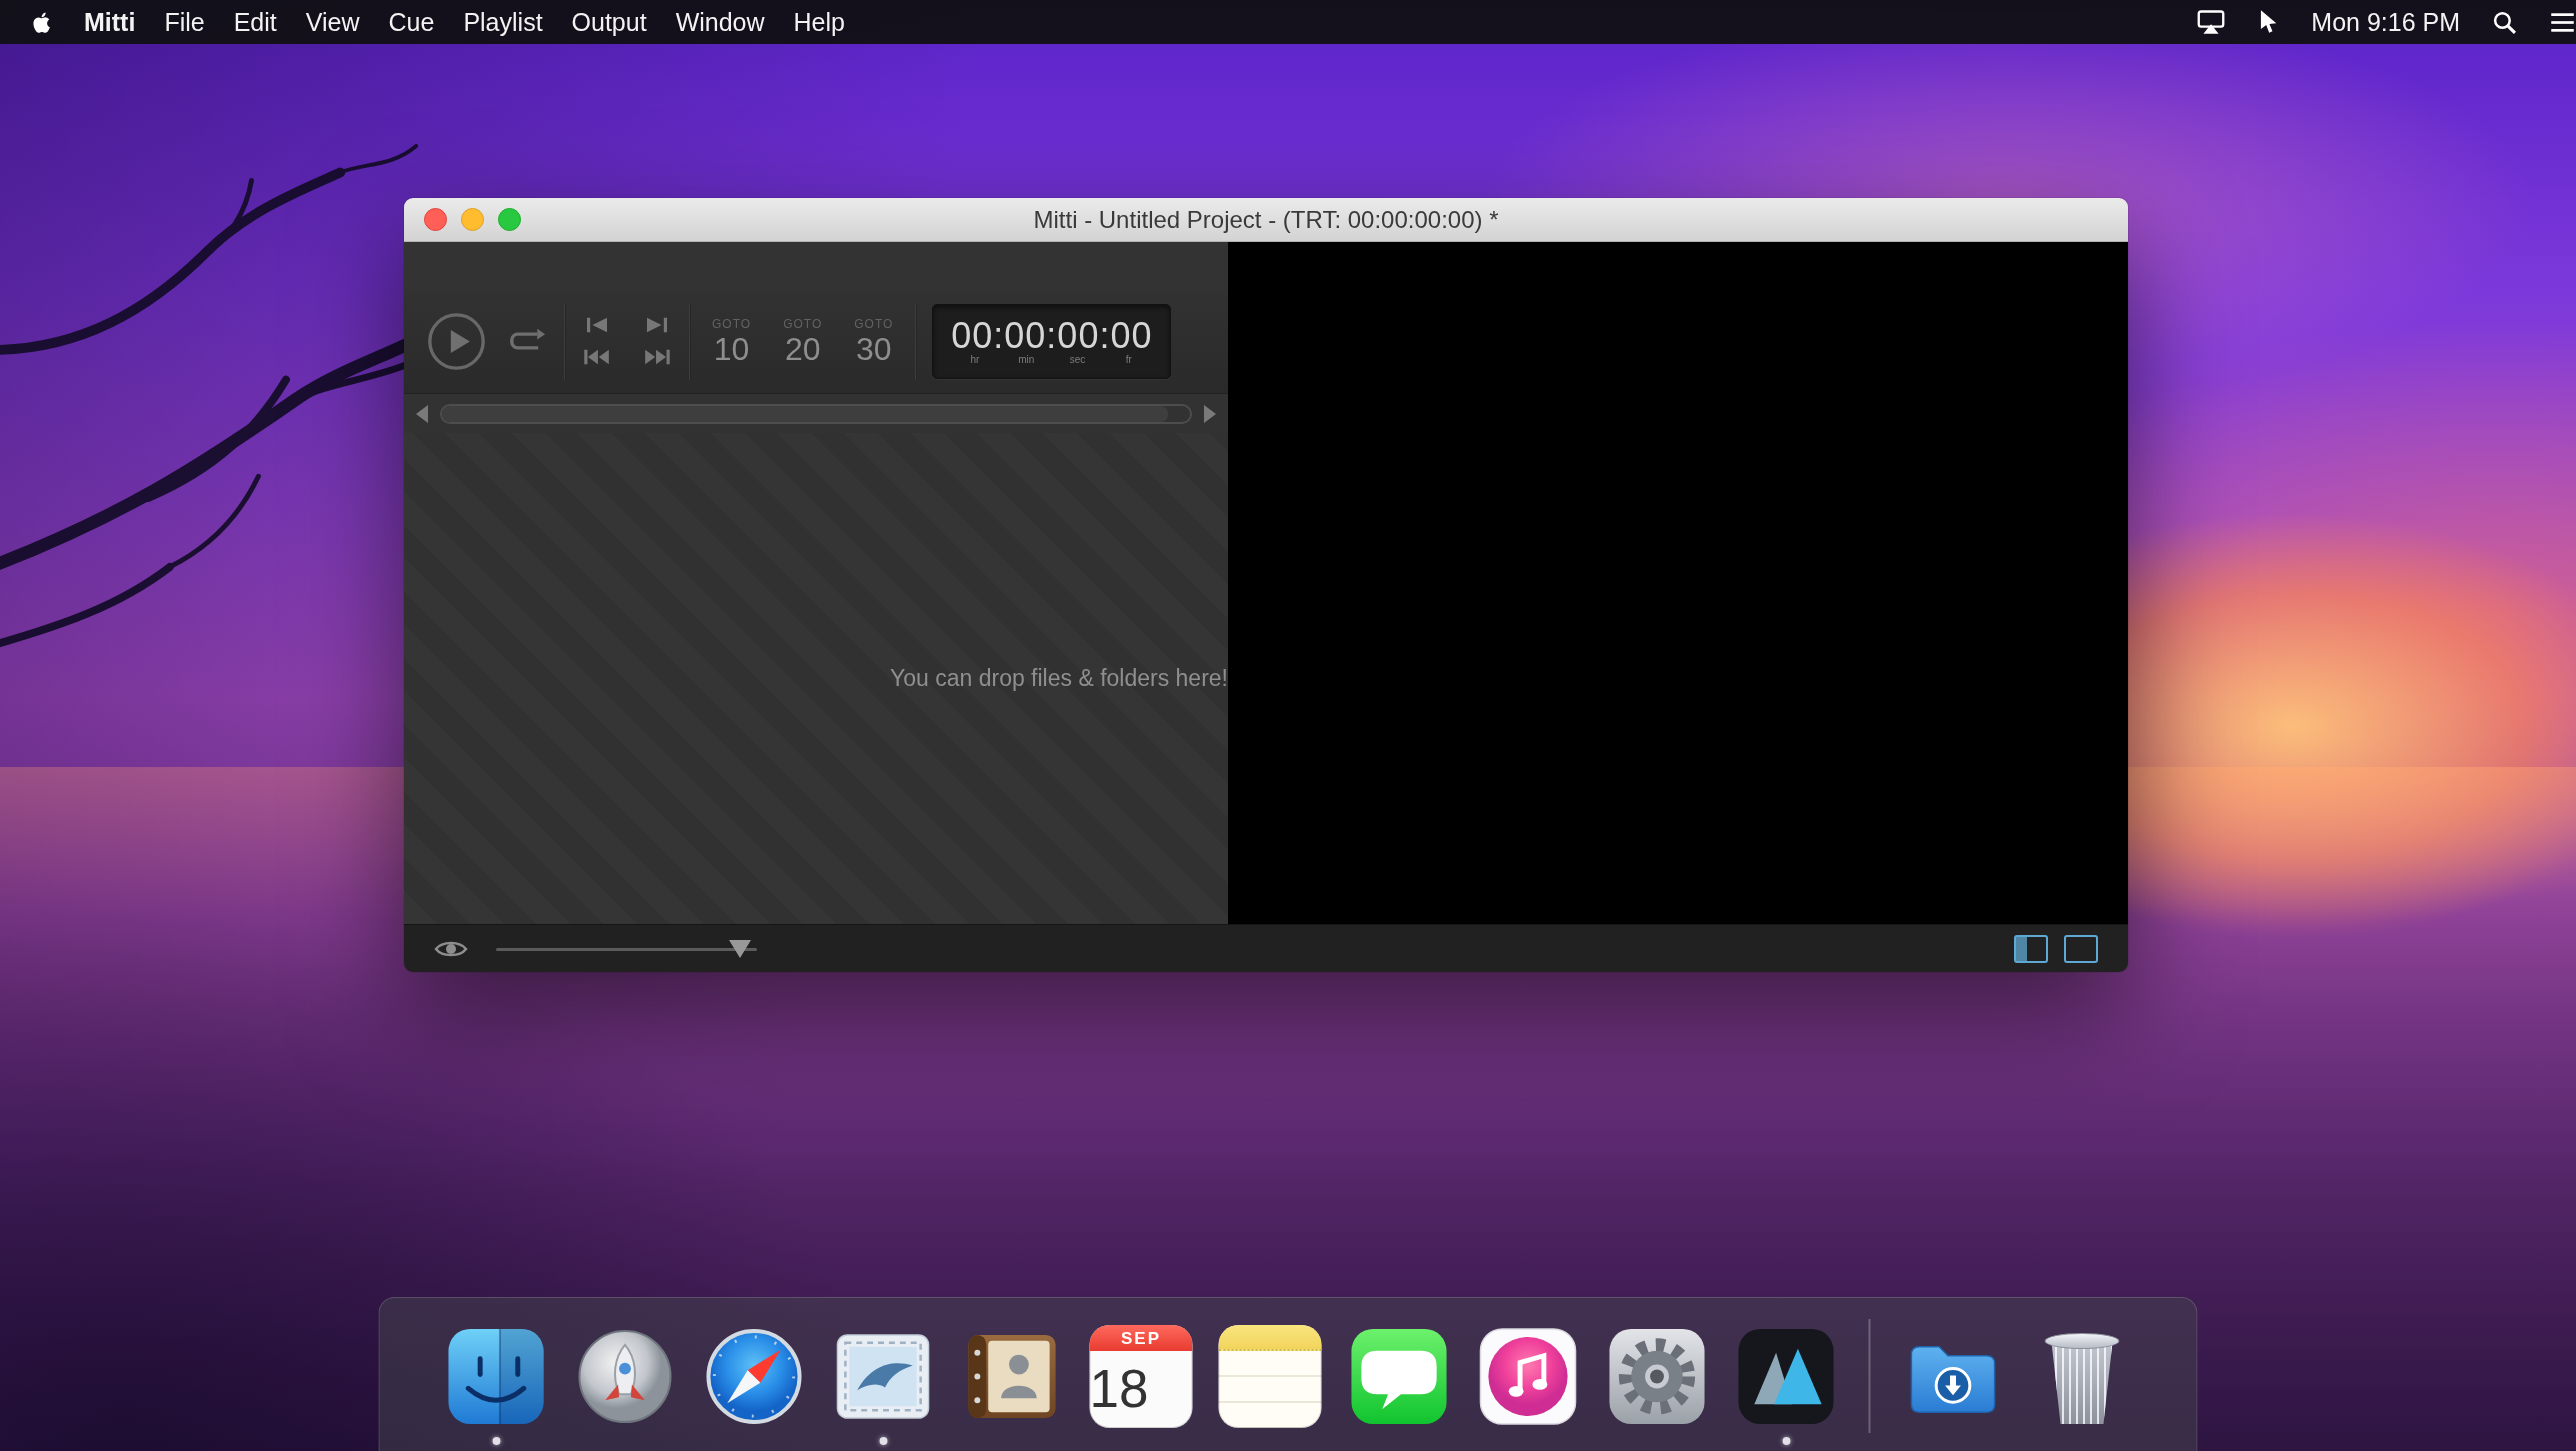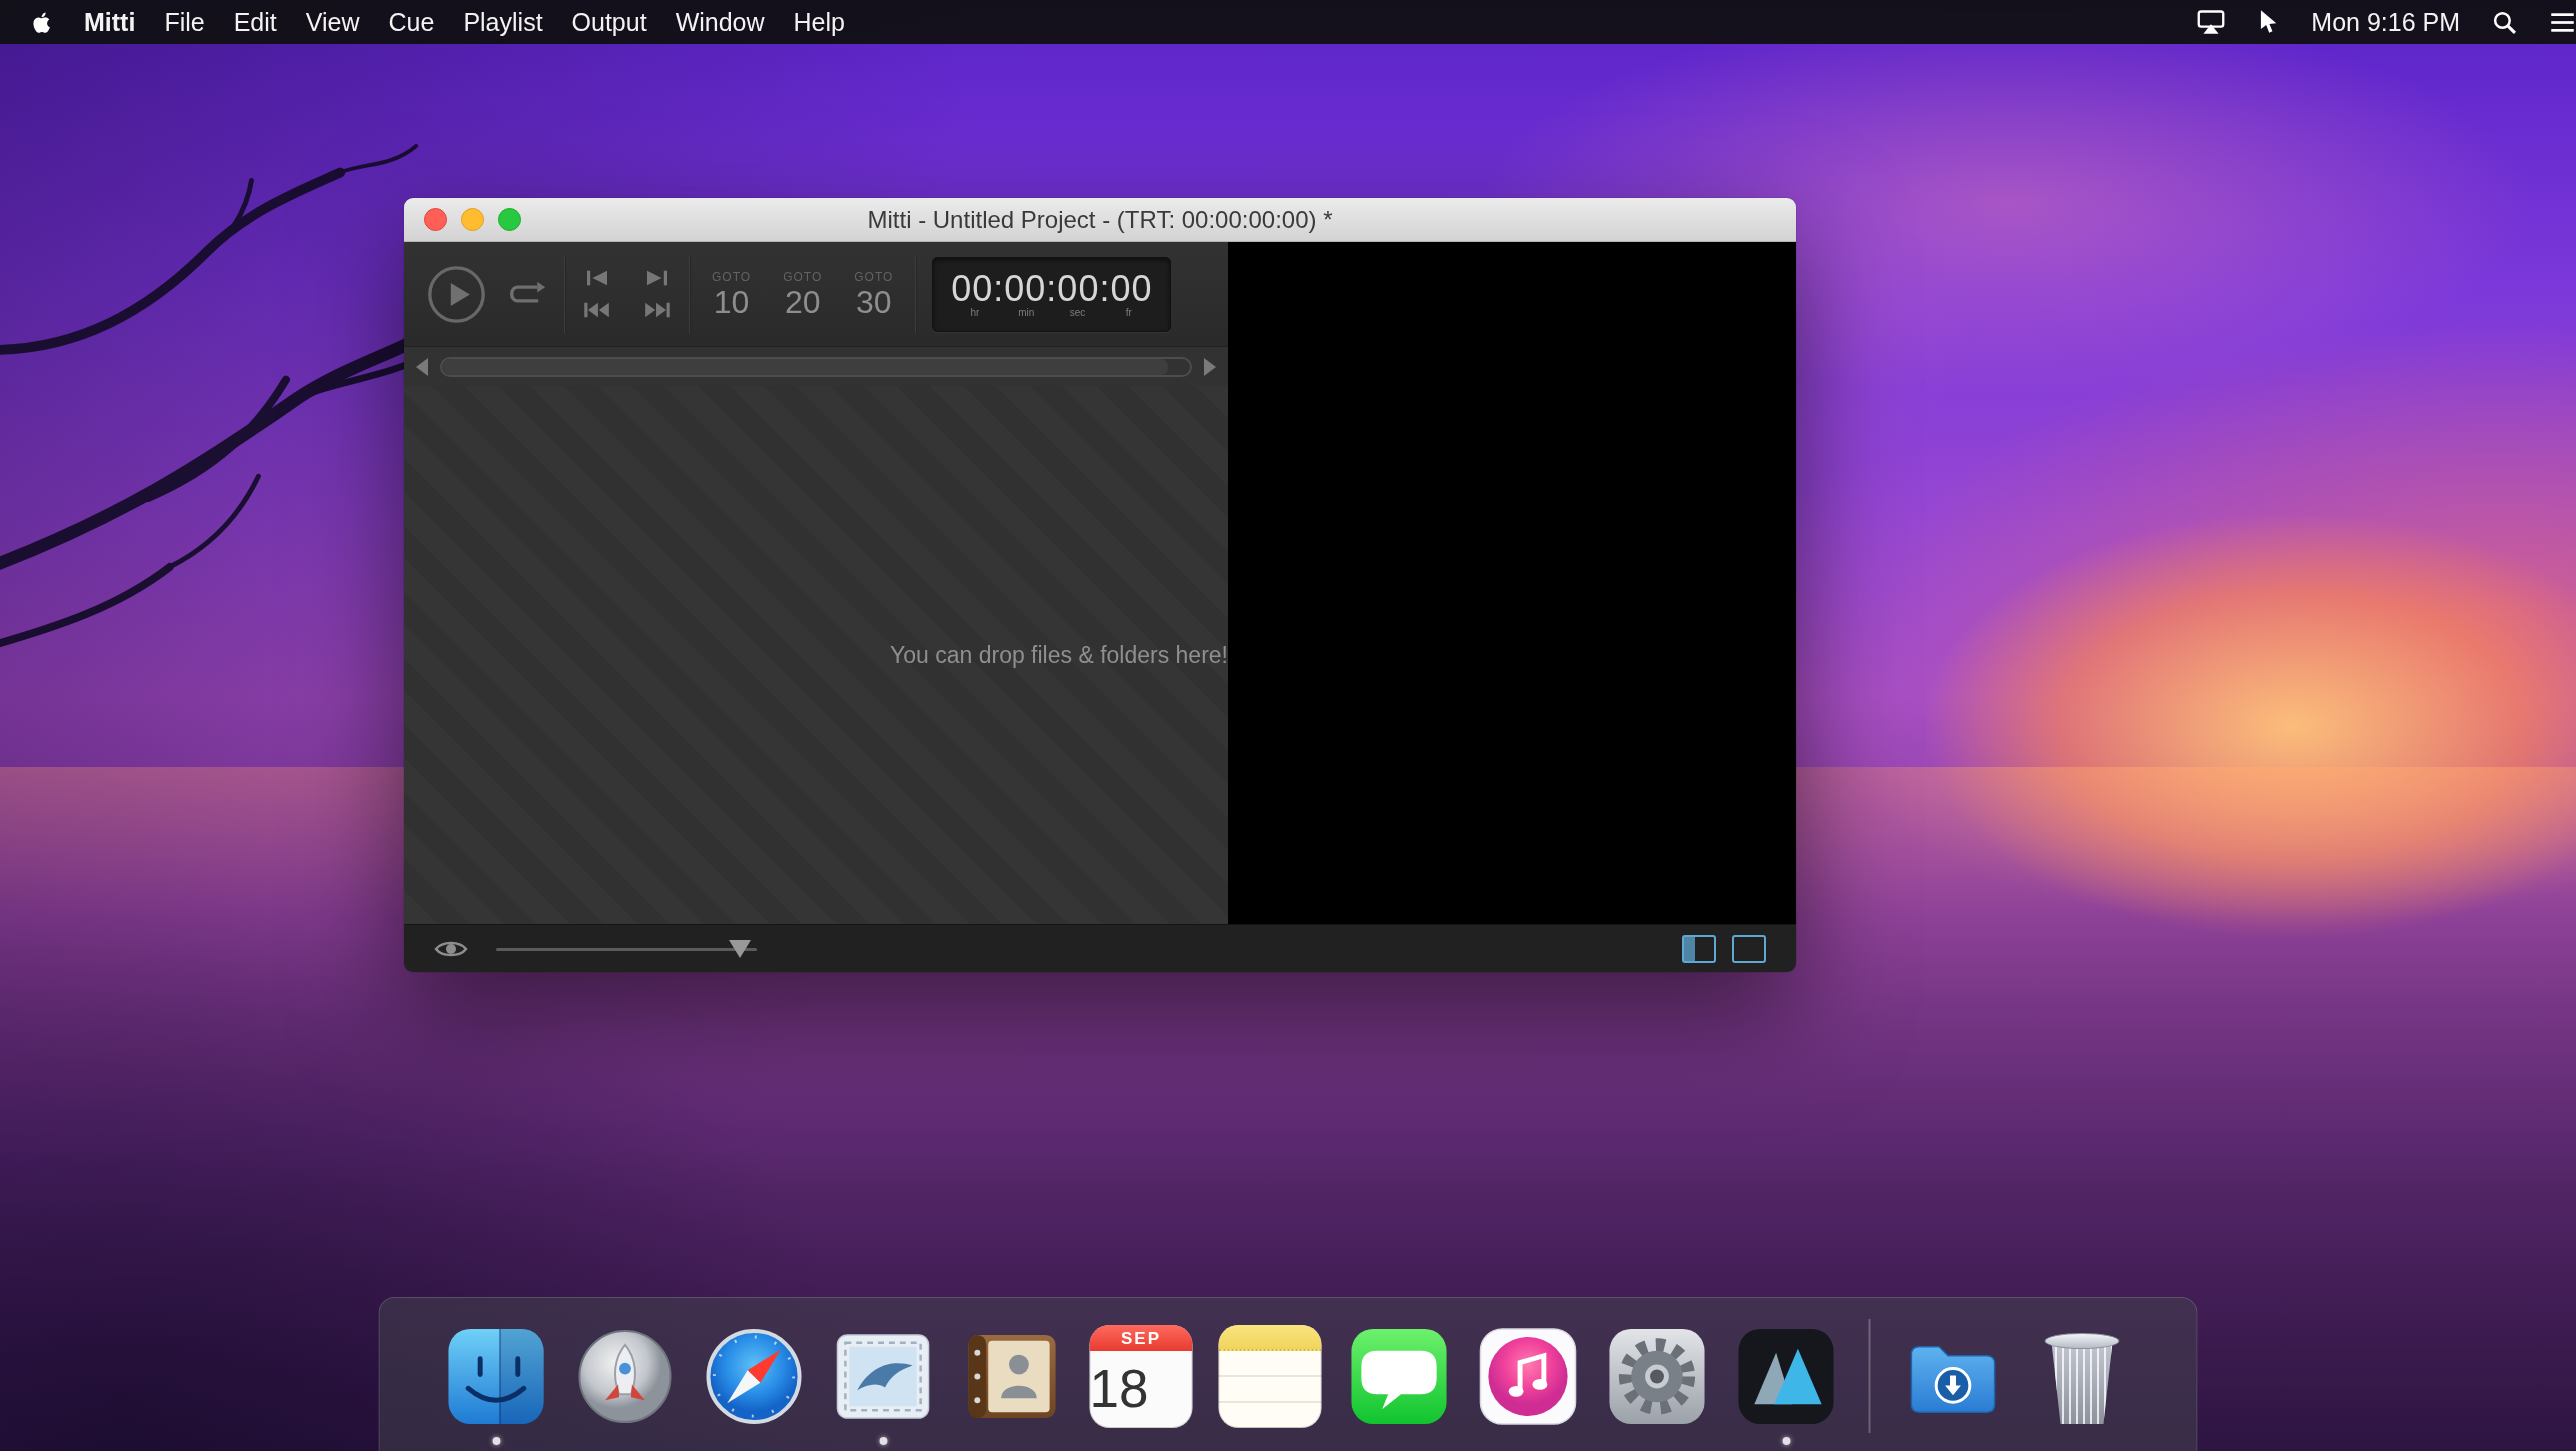--- a/index.html
+++ b/index.html
@@ -24,39 +24,39 @@
   
   .menubar{position:absolute;left:0;top:0;right:0;height:44px;background:rgba(16,16,19,.95);
     display:flex;align-items:center;color:#f3f3f3;font-size:25px;z-index:50;}
   .mb-left{display:flex;align-items:center;gap:29px;padding-left:30px;}
   .mb-left .appname{font-weight:700;}
   .mb-item{cursor:default;}
   .mb-right{margin-left:auto;display:flex;align-items:center;gap:32px;}
   .mb-ic{display:flex;align-items:center;}
 
   
-  .window{position:absolute;left:404px;top:198px;width:1392px;height:774px;border-radius:9px;
+  .window{position:absolute;left:404px;top:198px;width:1724px;height:774px;border-radius:9px;
     overflow:hidden;box-shadow:0 39px 108px rgba(0,0,0,.55),0 0 1px rgba(0,0,0,.7);z-index:20;
     display:flex;flex-direction:column;}
   .titlebar{height:43px;flex:0 0 43px;background:linear-gradient(#ebebeb,#d3d3d3);
     border-bottom:1px solid #b4b4b4;position:relative;display:flex;align-items:center;}
   .lights{display:flex;gap:14px;margin-left:20px;z-index:2;}
   .light{width:21px;height:21px;border-radius:50%;display:inline-block;}
   .light.red{background:#ff5f57;border:1px solid #e0443e;}
   .light.yellow{background:#febc2e;border:1px solid #dea123;}
   .light.green{background:#28c840;border:1px solid #1dad2b;}
   .wtitle{position:absolute;left:0;right:0;text-align:center;font-size:24px;color:#3a3a3a;}
 
   .wcontent{flex:1;display:flex;min-height:0;}
   .leftcol{width:824px;flex:0 0 824px;display:flex;flex-direction:column;background:#333;}
   .video{flex:1;background:#000;}
 
   
   .toolbar{height:104px;flex:0 0 104px;background:linear-gradient(#323232,#2a2a2a);
-    border-bottom:1px solid #222;display:flex;align-items:center;padding:0 0 0 22px;gap:16px;}
+    border-bottom:1px solid #222;display:flex;align-items:center;padding:0 0 0 22px;gap:16px;margin-top:47px;}
   .tbtn{background:none;border:none;padding:0;display:flex;align-items:center;justify-content:center;cursor:default;}
   .vsep{width:1px;height:77px;background:#3d3d3d;box-shadow:1px 0 0 #262626;flex:0 0 1px;}
   .transport{display:grid;grid-template-columns:auto auto;gap:12px 28px;align-items:center;justify-items:center;}
   .gotogrp{display:flex;gap:20px;align-items:center;}
   .gotobtn{background:none;border:none;display:flex;flex-direction:column;align-items:center;gap:2px;cursor:default;}
   .goto-cap{font-size:12px;letter-spacing:1px;color:#626262;}
   .goto-num{font-size:32px;color:#8e8e8e;line-height:1;}
   .timecode{width:237px;height:73px;background:#1d1d1d;border:1px solid #121212;border-radius:5px;
     box-shadow:inset 0 2px 5px rgba(0,0,0,.55),0 1px 0 rgba(255,255,255,.05);
     display:flex;flex-direction:column;justify-content:center;}

